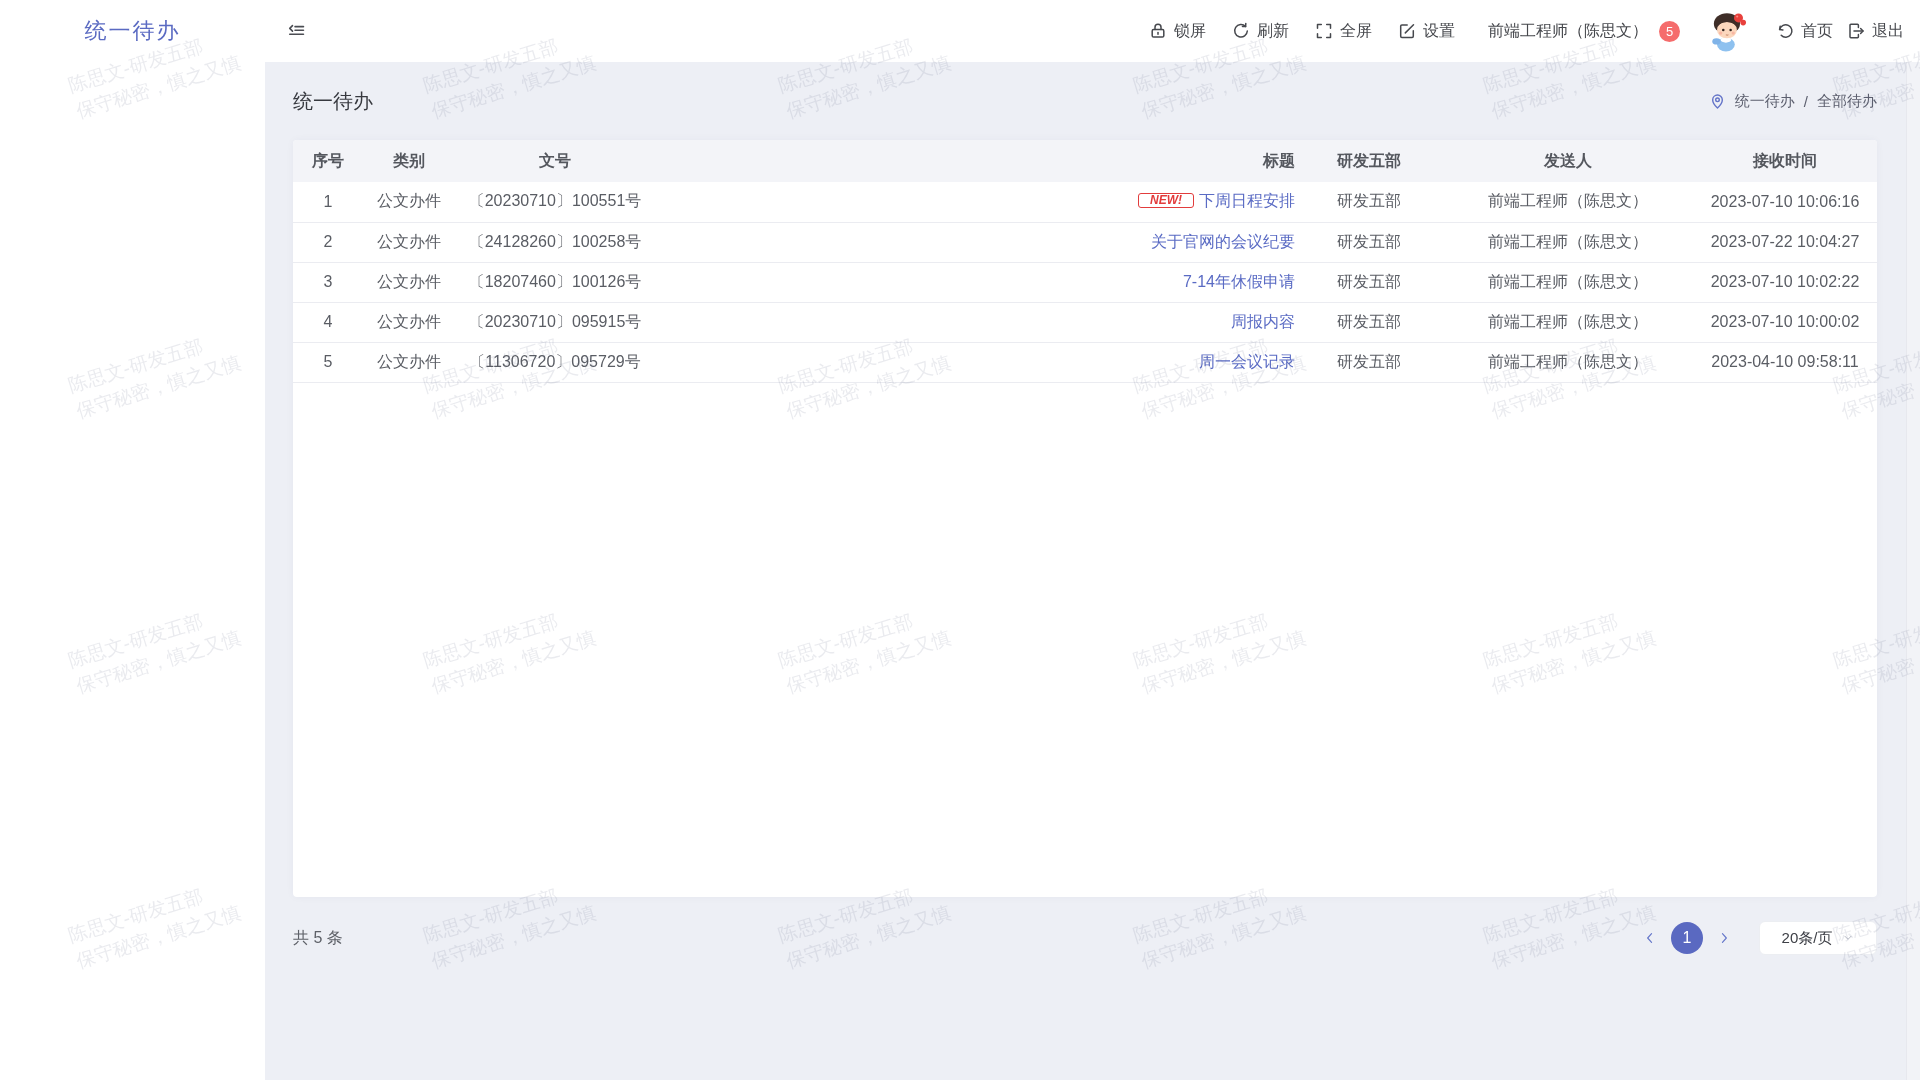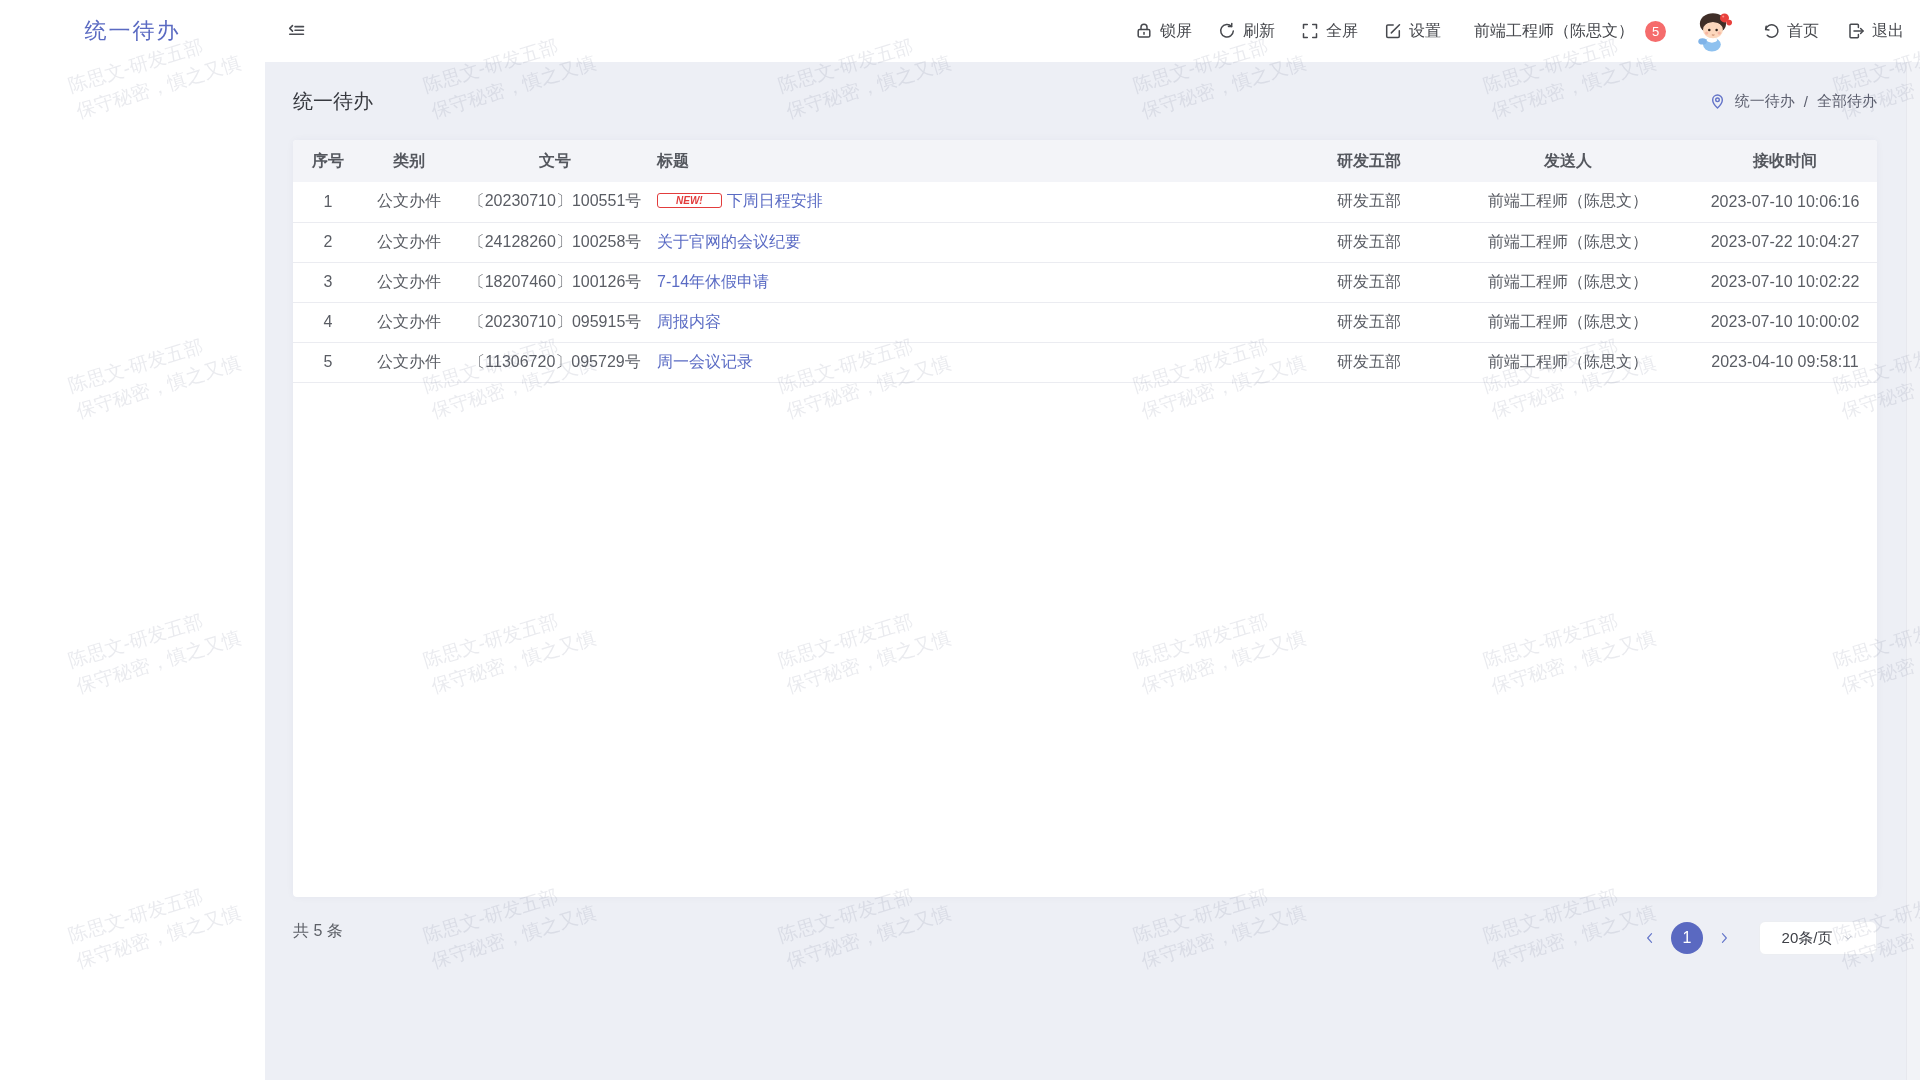--- a/index.html
+++ b/index.html
@@ -34,27 +34,27 @@
   .main{position:absolute;left:265px;top:62px;right:0;bottom:0;padding:0 43px 0 28px}
   .page-head{height:78px;display:flex;align-items:center;justify-content:space-between}
   .page-title{font-size:20px;color:#37393f}
   .breadcrumb{display:flex;align-items:center;gap:9px;font-size:15px;color:#5c5f6e}
   .breadcrumb .ico{color:#6474c8}
   .crumb{cursor:pointer}
   .card{background:#fff;border-radius:4px;height:757px;overflow:hidden;box-shadow:0 0 8px rgba(40,50,90,.04)}
   table{width:100%;border-collapse:collapse;table-layout:fixed}
   th{height:42px;background:#f3f4f8;font-size:16px;font-weight:700;color:#54575e;text-align:center}
   td{height:40px;font-size:16px;color:#5a5d64;text-align:center;border-bottom:1px solid #ebecf1;overflow:hidden;white-space:nowrap}
-  th.col-title,td.col-title{text-align:left;padding-left:2px}
+  th.col-title,td.col-title{text-align:right;padding-left:2px}
   .doc-link{color:#5a6bc4;cursor:pointer;text-decoration:none}
-  .new-tag{display:inline-block;border:1px solid #e23c3c;color:#e23c3c;border-radius:3px;font-size:10px;font-weight:700;
-    font-style:italic;line-height:13px;padding:0 18px;margin-right:5px;vertical-align:2px}
-
-  
-  .list-footer{margin-top:24px;display:flex;}
+  .new-tag{display:inline-block;border:1px solid #e23c3c;color:#e23c3c;border-radius:3px;font-size:12px;font-weight:700;
+    font-style:italic;line-height:13px;padding:0 11px;margin-right:5px;vertical-align:2px}
+
+  
+  .list-footer{margin-top:24px;display:flex;align-items:center}
   .total-count{font-size:16px;color:#5e6168}
   .pager{margin-left:auto;display:flex;align-items:center;gap:10px}
   .page-arrow{color:#6577ca;cursor:pointer;padding:4px}
   .page-num{width:32px;height:32px;border-radius:50%;background:#5a69c1;color:#fff;font-size:16px;
     display:flex;align-items:center;justify-content:center;cursor:pointer}
   .page-size{margin-left:14px;width:118px;height:34px;background:#fff;border:1px solid #eceef2;border-radius:6px;
     display:flex;align-items:center;justify-content:center;gap:10px;font-size:15px;color:#3e4047;cursor:pointer}
   .page-size .ico{color:#b6b9c4}
 
   
@@ -135,21 +135,21 @@
         <circle cx="16.5" cy="20" r="1.2" fill="#30241f"></circle>
         <circle cx="23.5" cy="20" r="1.2" fill="#30241f"></circle>
         <circle cx="14" cy="23" r="1.6" fill="#f7b2a0" opacity=".85"></circle>
         <circle cx="26" cy="23" r="1.6" fill="#f7b2a0" opacity=".85"></circle>
         <path d="M19,24.5 q1.2,1.1 2.4,0" stroke="#c98b6e" stroke-width="1" fill="none"></path>
         <circle cx="31" cy="8.5" r="4.3" fill="#e8403c"></circle>
         <circle cx="35.5" cy="13" r="2.7" fill="#e8403c"></circle>
         <circle cx="29.8" cy="7.2" r="1" fill="#ff8d85"></circle>
       </svg>
     </div>
-    <span style="display:flex;align-items:center;gap:28px">
+    <span style="display:flex;align-items:center;gap:14px">
         <span class="top-link">
           <span class="ico">
             <svg width="18" height="18" viewBox="0 0 18 18">
               <path d="M3.7,7.4 A6.2,6.2 0 1 1 5.2,13.2"></path>
               <polyline points="4.2,4.2 3.6,7.5 6.9,7.9"></polyline>
             </svg>
           </span>
           <span>首页</span>
         </span>
         <span class="top-link">

